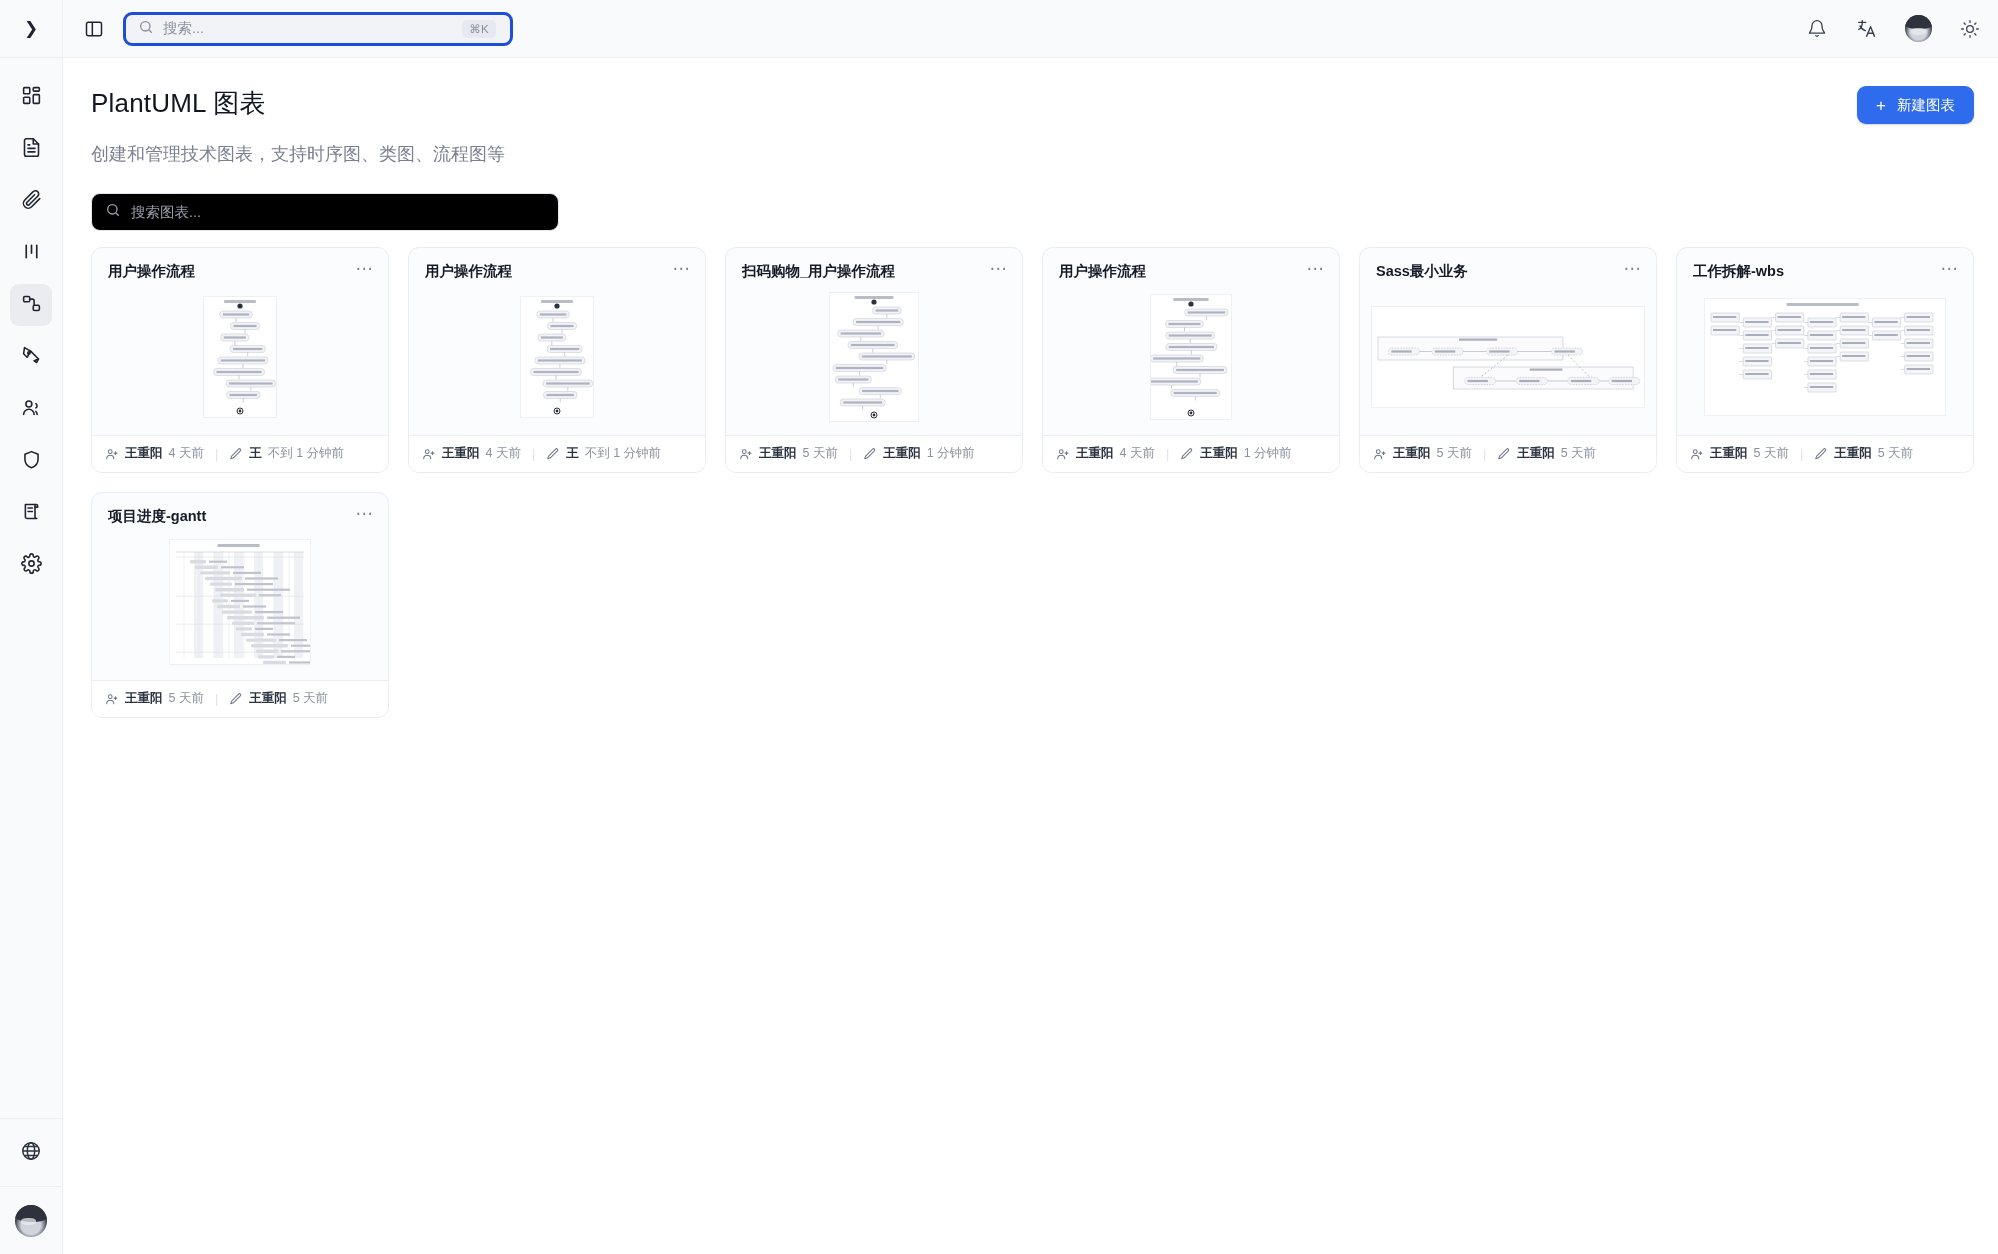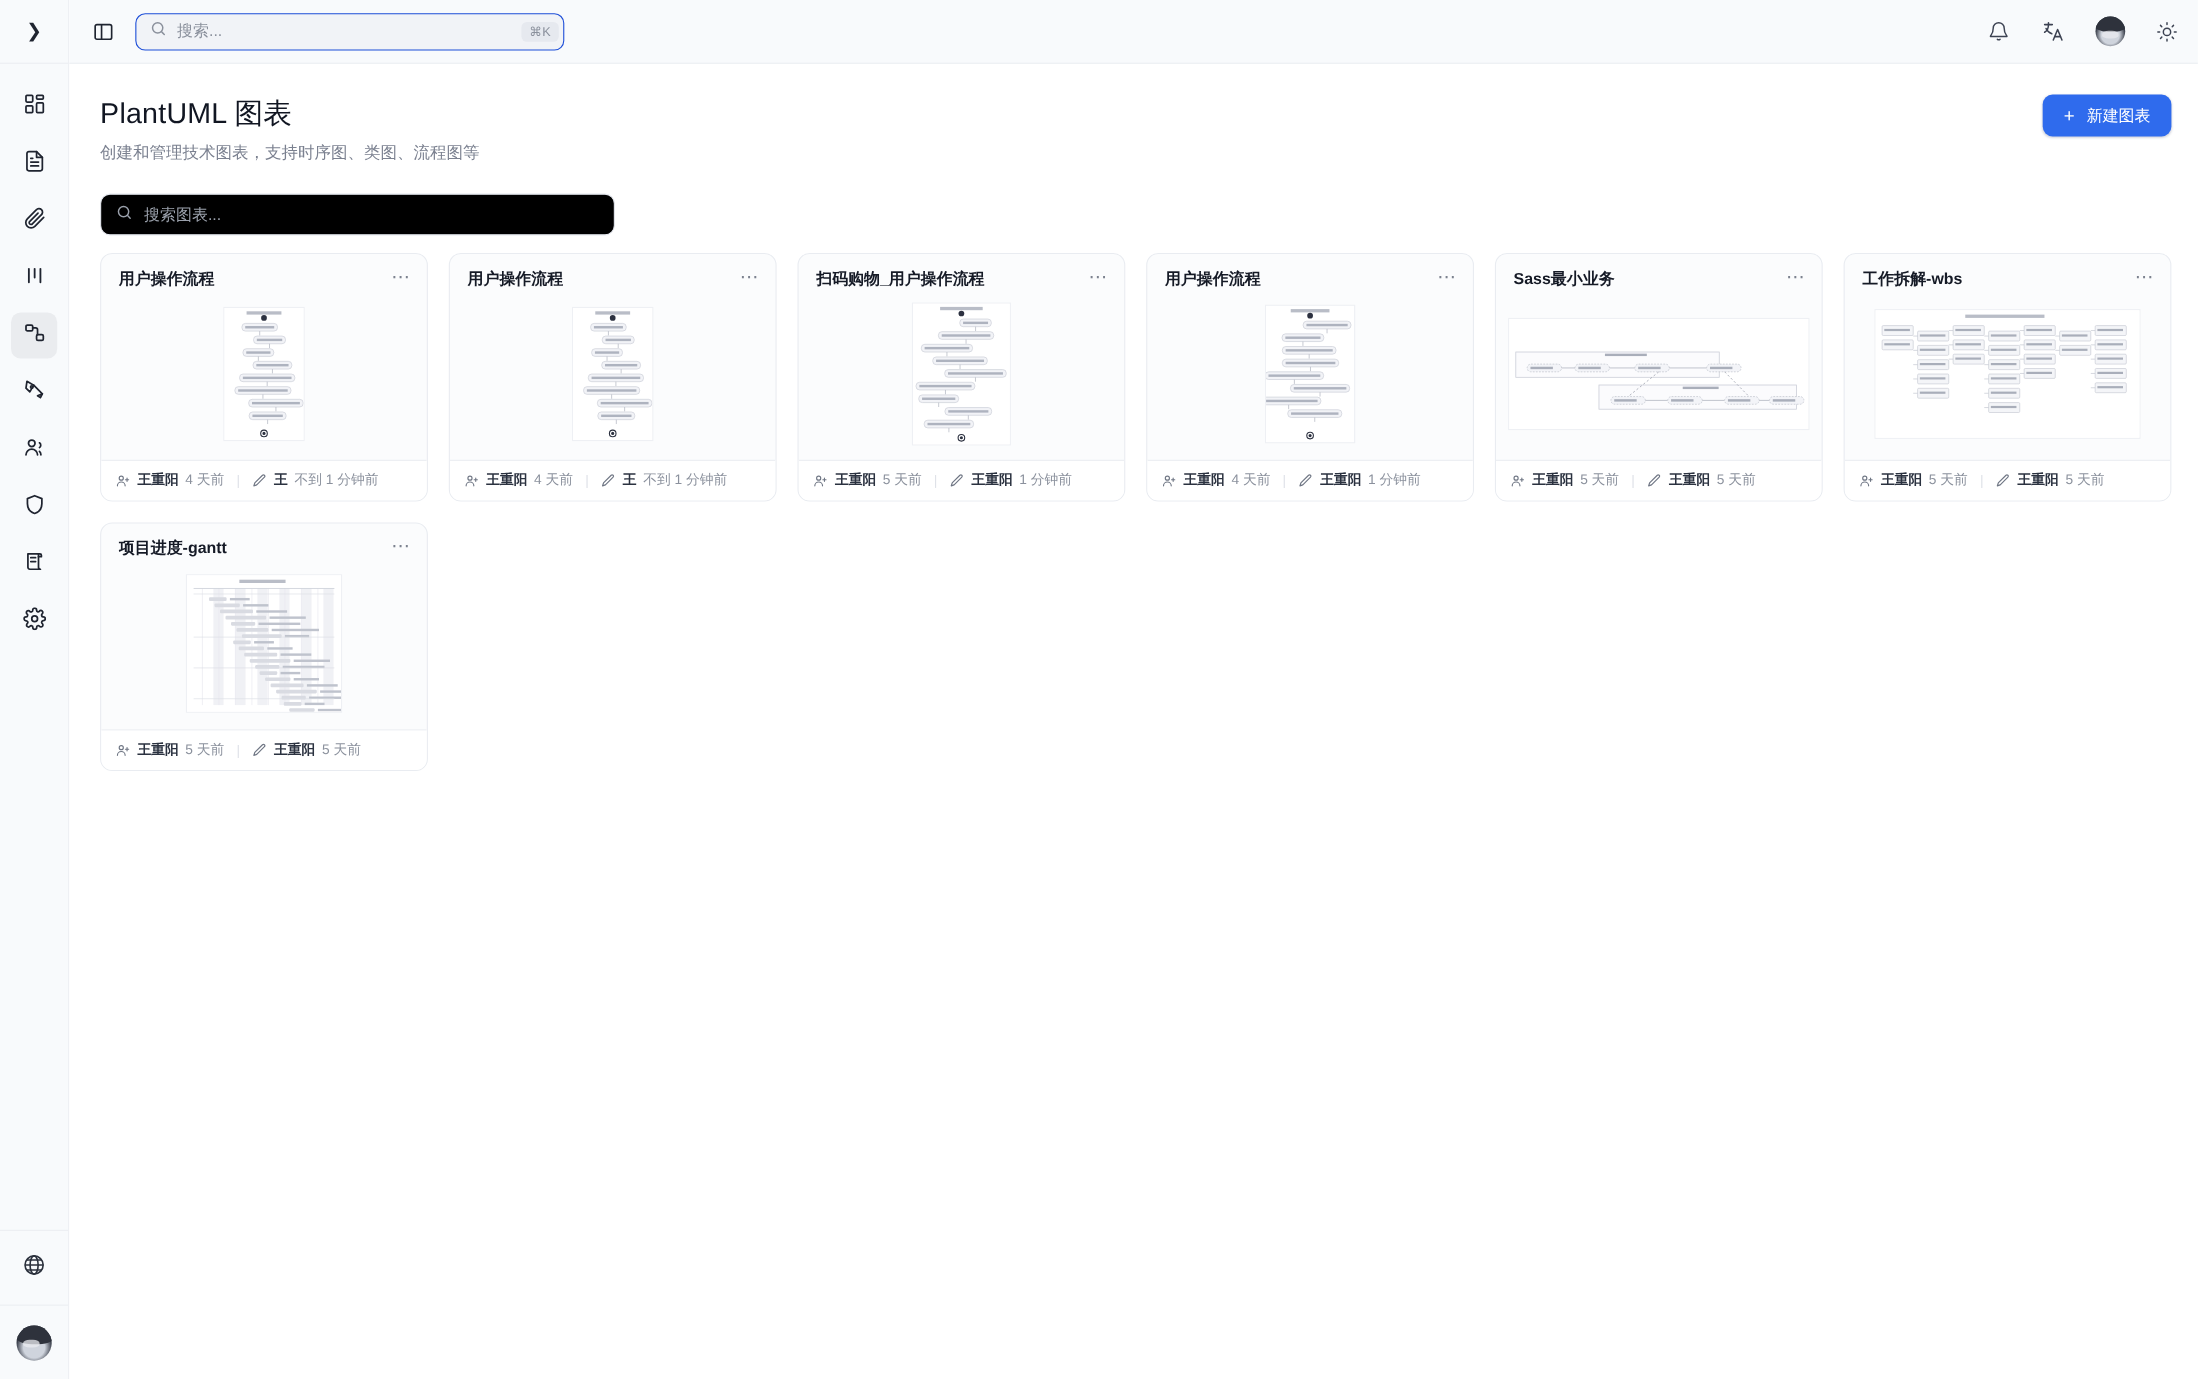--- a/index.html
+++ b/index.html
@@ -46,23 +46,23 @@
   .topbar {
     height: 58px; flex: 0 0 58px;
     background: #f8fafc;
     border-bottom: 1px solid #eceef2;
     display: flex; align-items: center; padding: 0 22px 0 18px; gap: 16px;
   }
   .panel-icon { width: 26px; height: 26px; display:flex; align-items:center; justify-content:center; color:#1f2430; cursor: pointer;}
   .global-search {
     width: 390px; height: 34px;
     background: #f1f3f7;
-    border: 1px solid #1d4ed8;
+    border: 3px solid #1d4ed8;
     border-radius: 9px;
-    display: flex; align-items: center; padding: 0 4px 0 12px; gap: 9px;
+    display: flex; align-items: center; padding: 0 14px 0 12px; gap: 9px;
     cursor: text;
   }
   .global-search .ph { flex:1; font-size: 14.5px; color: #8a909c; }
   .kbd {
     font-size: 11.5px; color: #8a909c; background: #e6e9ef;
     border-radius: 5px; padding: 2px 7px; letter-spacing: .3px;
   }
   .topbar-spacer { flex: 1; }
   .topbar-actions { display: flex; align-items: center; gap: 26px; }
   .ticon { width: 24px; height: 24px; color:#3c4252; display:flex; align-items:center; justify-content:center; cursor:pointer; }
@@ -80,21 +80,21 @@
     content:""; position:absolute; left:6px; top:13px; width:15px; height:7px;
     background:#e9ebef; border-radius: 40%; opacity:.75;
   }
   .avatar.lg { width: 32px; height: 32px; flex-basis:32px; }
   .avatar.lg::before { width: 38px; height: 20px; }
 
   
   .content { flex: 1; padding: 28px 30px 0 28px; overflow: hidden; }
   .page-head { display: flex; align-items: flex-start; }
   .page-title { font-size: 26px; font-weight: 400; color: #111622; letter-spacing: .2px; }
-  .page-sub { font-size: 15px; color: #7b8190; margin-top: 9px; }
+  .page-sub { font-size: 18px; color: #7b8190; margin-top: 21px; }
   .head-spacer { flex: 1; }
   .new-btn {
     background: #2f6bed; color: #fff; border: none; cursor: pointer;
     height: 38px; border-radius: 9px; padding: 0 19px;
     display: flex; align-items: center; gap: 11px;
     font-size: 14.5px; font-weight: 500; font-family: inherit;
     box-shadow: 0 1px 2px rgba(16,30,70,.18);
   }
   .new-btn .plus { font-size: 17px; line-height: 1; font-weight: 400; }
 

